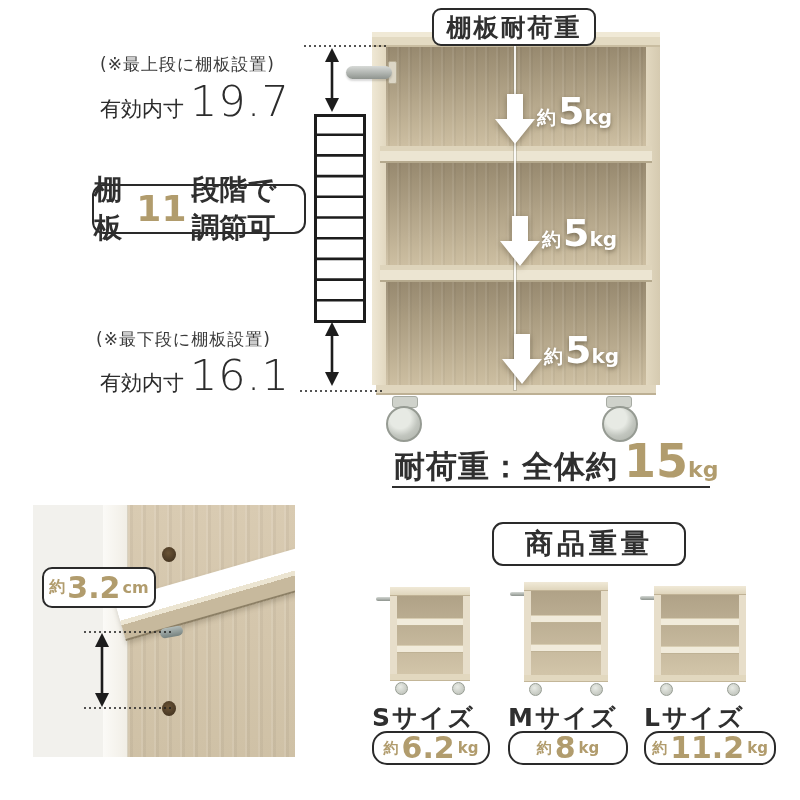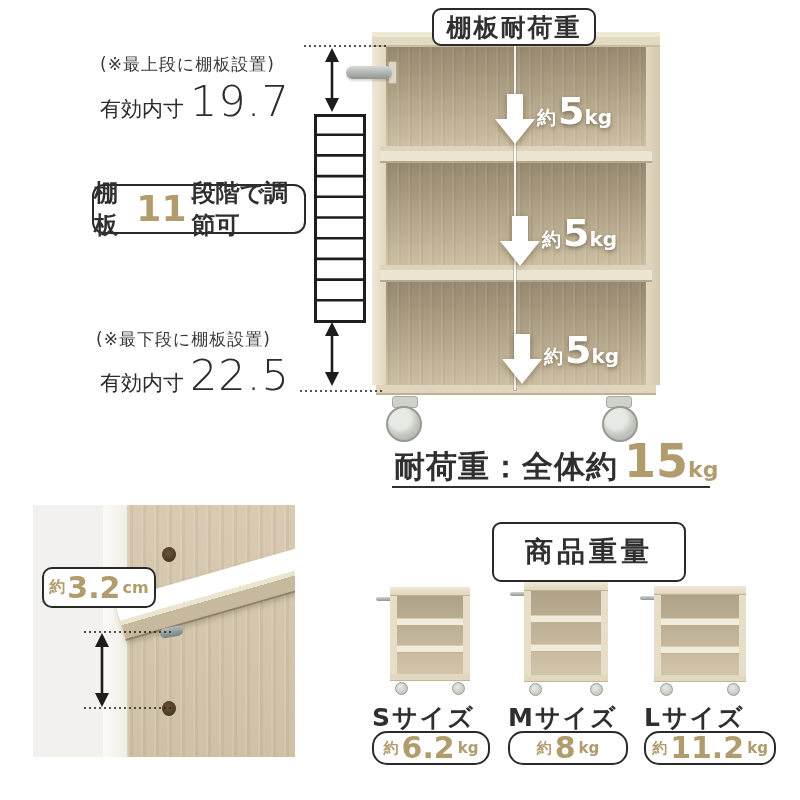--- a/index.html
+++ b/index.html
@@ -29,37 +29,37 @@
   .sm-kick{left:4px;top:353px;width:280px;height:10px;background:#e0d6be;border-bottom:2px solid #bdb094;}
   .caster-bracket{width:26px;height:12px;background:#cfd2cb;border-radius:3px;border:1px solid #a7aba3;}
   .caster-wheel{width:36px;height:36px;border-radius:50%;background:radial-gradient(circle at 38% 32%,#e7eae4 0 35%,#c2c6bf 60%,#a9ada5 100%);border:2px solid #969b93;}
   .handle-main{left:346px;top:66px;width:46px;height:13px;border-radius:7px;background:linear-gradient(180deg,#d7dad7,#8f948f);box-shadow:0 2px 2px rgba(0,0,0,.15);}
   .handle-mount{left:388px;top:61px;width:9px;height:23px;background:#dcd6c6;border:1px solid #b6ac93;border-radius:2px;}
   .center-line{left:514px;top:46px;width:2px;height:344px;background:rgba(252,252,250,.92);box-shadow:0 0 0 1px rgba(130,125,110,.35);}
 
   
   .badge-title{border-radius:9px;font-weight:bold;color:var(--ink);}
   .badge-shelf-load{left:432px;top:8px;width:164px;height:38px;font-size:25px;letter-spacing:2px;z-index:5;}
-  .badge-weight-title{left:492px;top:522px;width:194px;height:60px;font-size:28px;letter-spacing:4px;}
+  .badge-weight-title{left:492px;top:522px;width:194px;height:44px;font-size:28px;letter-spacing:4px;border-radius:11px;}
 
   
   .load-arrow{filter:drop-shadow(0 2px 3px rgba(70,60,40,.45));z-index:3;}
   .load-label{display:flex;align-items:baseline;color:#fff;font-weight:bold;z-index:3;
     text-shadow:0 2px 4px rgba(70,60,40,.55);}
   .load-label .approx{font-size:19px;margin-right:2px;}
   .load-label .val{font-size:38px;line-height:1;}
   .load-label .unit{font-size:20px;}
 
   
   .note{font-size:17px;color:#3a3a3a;letter-spacing:1px;margin-top:8px;}
   .inner-dim{display:flex;align-items:baseline;gap:6px;color:#2c2c2c;}
   .inner-dim .lbl{font-size:21px;}
   .inner-dim .num{font-size:43px;font-weight:300;letter-spacing:1px;}
   .adjust-box{left:92px;top:184px;width:214px;height:50px;border-radius:12px;gap:5px;font-weight:bold;}
-  .adjust-box .t{font-size:24px;color:var(--ink);font-family:Liberation Mono, monospace;}
+  .adjust-box .t{font-size:28px;color:var(--ink);font-family:Liberation Mono, monospace;}
   .adjust-box .n{font-size:36px;color:var(--gold);line-height:1;}
 
   
   .total-load{left:394px;top:438px;display:flex;align-items:baseline;font-weight:bold;color:var(--ink);}
   .total-load .lbl{font-size:31px;letter-spacing:1px;}
   .total-load .val{font-size:46px;color:var(--gold);line-height:1;margin-left:6px;}
   .total-load .unit{font-size:22px;color:var(--gold);}
   .total-underline{left:392px;top:486px;width:318px;height:2px;background:#2f2f2f;}
 
   
@@ -160,21 +160,21 @@
 
   <div class="abs outline-box adjust-box">
     <span class="t">棚板</span>
     <span class="n">11</span>
     <span class="t">段階で調節可</span>
   </div>
 
   <div class="abs note" style="left:96px;top:320px;">(※最下段に棚板設置)</div>
   <div class="abs inner-dim" style="left:100px;top:350px;">
     <span class="lbl">有効内寸</span>
-    <span class="num">22.5</span>
+    <span class="num">16.1</span>
   </div>
 
   <svg class="abs" style="left:314px;top:114px;" width="52" height="209" viewBox="0 0 52 209">
     <rect x="1.5" y="1.5" width="49" height="206" fill="#ffffff" stroke="#1d1d1d" stroke-width="3"></rect>
     <line x1="1" y1="20.7" x2="51" y2="20.7" stroke="#1d1d1d" stroke-width="2.6"></line>
     <line x1="1" y1="41.4" x2="51" y2="41.4" stroke="#1d1d1d" stroke-width="2.6"></line>
     <line x1="1" y1="62.1" x2="51" y2="62.1" stroke="#1d1d1d" stroke-width="2.6"></line>
     <line x1="1" y1="82.8" x2="51" y2="82.8" stroke="#1d1d1d" stroke-width="2.6"></line>
     <line x1="1" y1="103.5" x2="51" y2="103.5" stroke="#1d1d1d" stroke-width="2.6"></line>
     <line x1="1" y1="124.2" x2="51" y2="124.2" stroke="#1d1d1d" stroke-width="2.6"></line>

